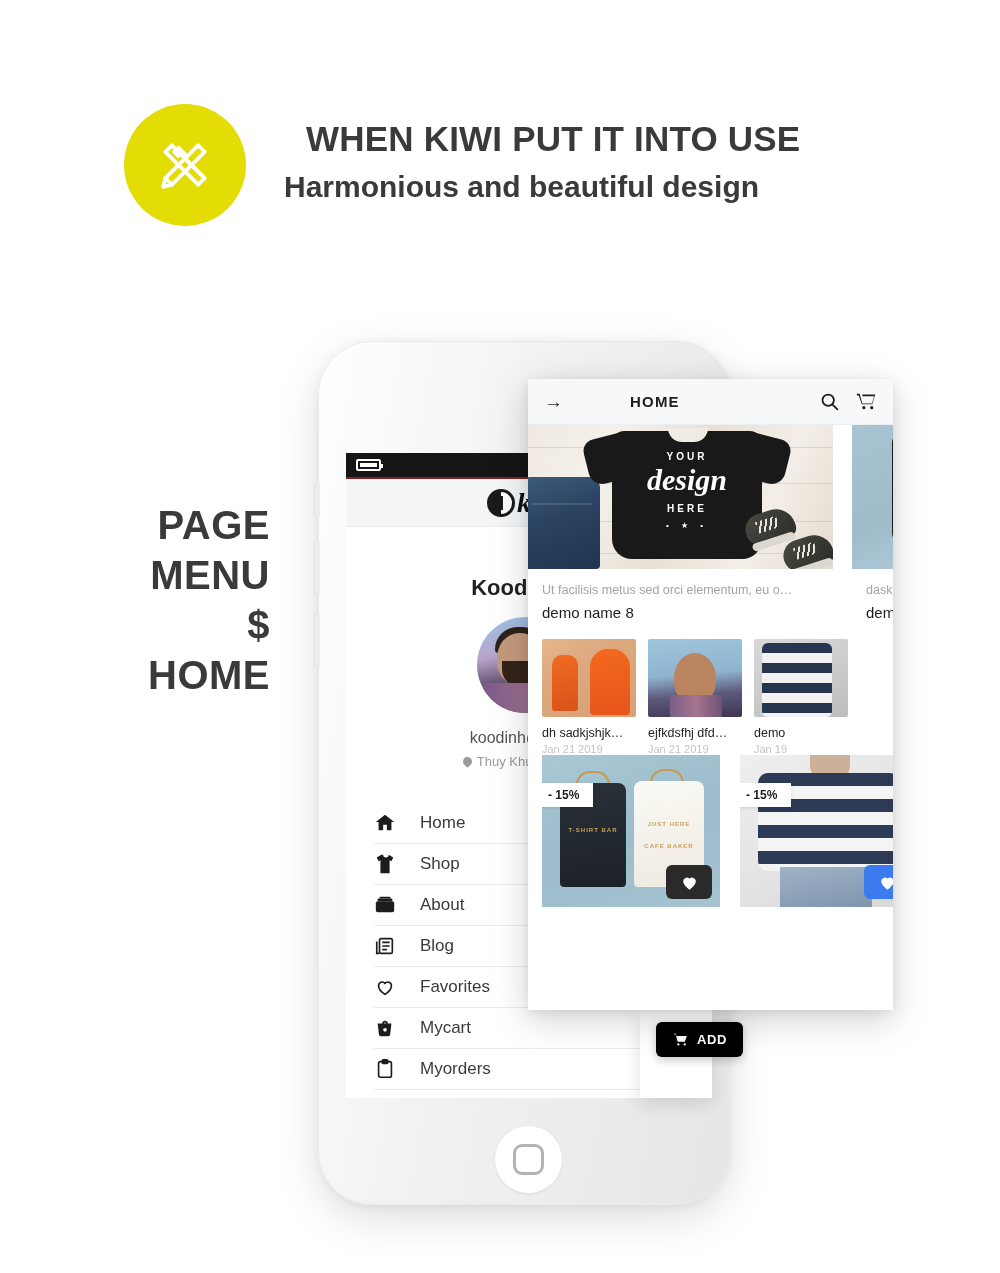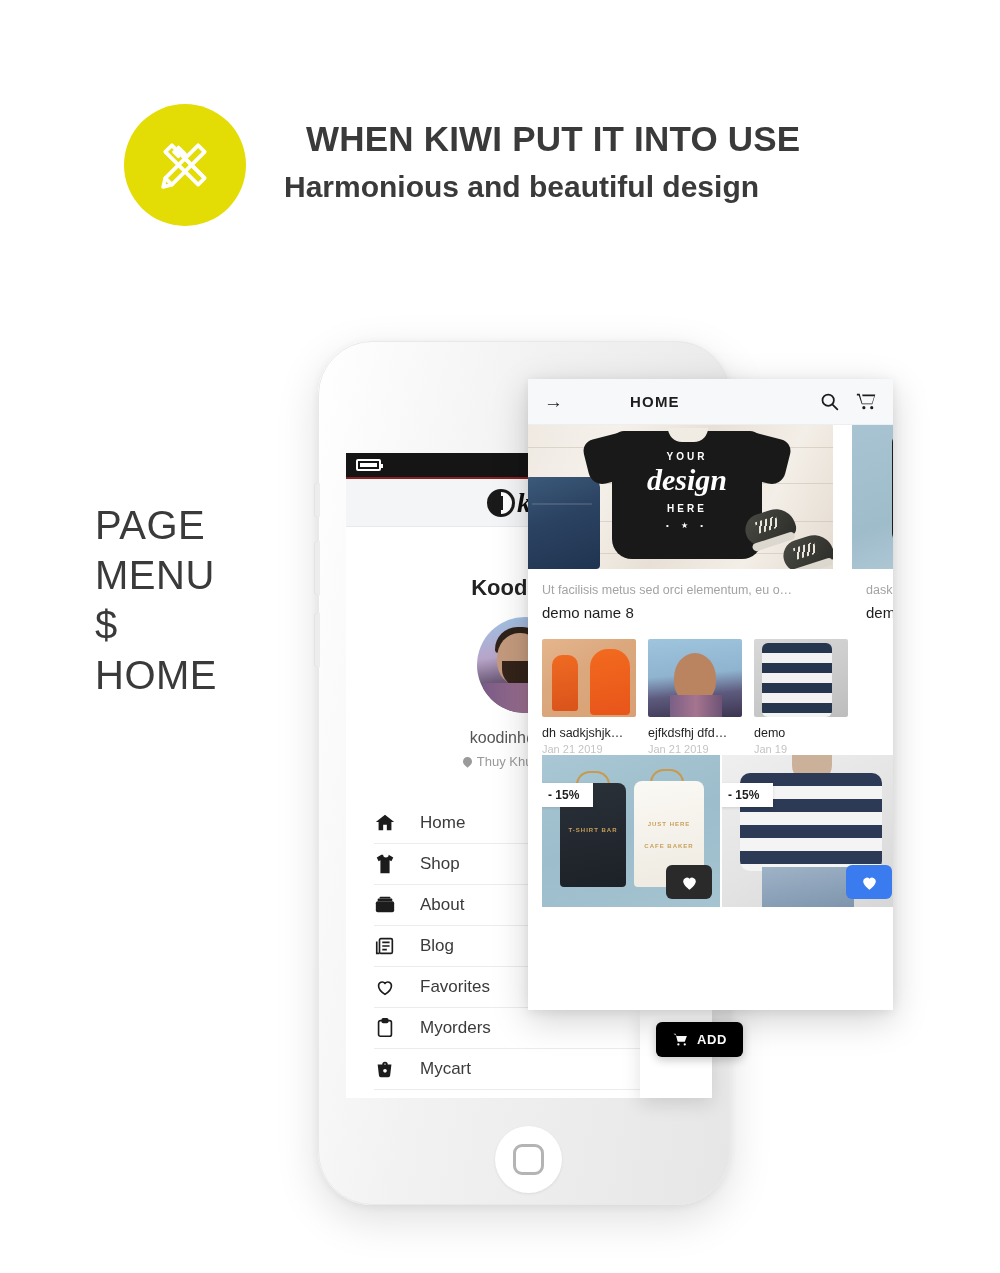--- a/index.html
+++ b/index.html
@@ -24,22 +24,22 @@
     letter-spacing: 0.2px; line-height: 1.2; white-space: nowrap; margin-left: 22px;
   }
   .banner-sub {
     font-size: 30px; font-weight: bold; color: #3a3a3a;
     margin-top: 10px; white-space: nowrap;
   }
 
   
   .left-caption {
     position: absolute; left: 95px; top: 500px; width: 175px;
-    text-align: left; color: #3a3a3a;
-    font-size: 40px; font-weight: normal; line-height: 50px;
+    text-align: right; color: #3a3a3a;
+    font-size: 40px; font-weight: bold; line-height: 50px;
     letter-spacing: 0.5px;
   }
   .left-caption div { white-space: nowrap; }
 
   
   .phone {
     position: absolute; left: 318px; top: 341px;
     width: 412px; height: 864px;
     background: linear-gradient(100deg,#ffffff 0%, #f2f2f2 40%, #e6e6e6 100%);
     border-radius: 54px;
@@ -192,21 +192,21 @@
   .p2::before { content:""; position:absolute; left:26px; top:14px; width:42px; height:50px; border-radius:50% 50% 42% 42%; background:#b9845f; }
   .p2::after { content:""; position:absolute; left:22px; bottom:0; width:52px; height:22px; background: linear-gradient(90deg,#7b5f86,#a6748f,#6d5376); }
   .p3 { background: linear-gradient(150deg,#1d2a33 0%,#16212a 50%,#101a22 100%); }
   .p3::before { content:""; position:absolute; left:18px; top:14px; width:58px; height:52px; border-radius:8px; background: linear-gradient(150deg,#c9a26a,#b08651); }
   .p3::after { content:""; position:absolute; left:26px; top:24px; width:18px; height:18px; border-radius:50%; background:#f0e3c0; }
   .p4 { background: linear-gradient(160deg,#d8d8d8 0%,#c9c9c9 60%,#bdbdbd 100%); }
   .p4::before { content:""; position:absolute; left:8px; top:4px; width:70px; height:74px; background: repeating-linear-gradient(180deg,#26364f 0 10px,#f2f2f2 10px 20px); border-radius:6px; }
   .post-title { font-size: 12.5px; color: #1e1e1e; margin-top: 9px; white-space: nowrap; overflow: hidden; }
   .post-date { font-size: 11px; color: #c4c4c4; margin-top: 3px; }
 
-  .pop-row { display: flex; gap: 2px; padding: 0 0 0 14px; }
+  .pop-row { display: flex; gap: 20px; padding: 0 0 0 14px; }
   .pop-card { width: 178px; flex: 0 0 178px; height: 152px; position: relative; overflow: hidden; }
   .pop-1 { background: linear-gradient(160deg,#a9c7d4 0%,#9dbdcc 50%,#a5c3d1 100%); }
   .pop-1 .tee-dark { position: absolute; left: 18px; top: 28px; width: 66px; height: 104px; background: linear-gradient(170deg,#2b3138,#1c2128); border-radius: 8px 8px 4px 4px; }
   .pop-1 .tee-light { position: absolute; left: 92px; top: 26px; width: 70px; height: 106px; background: linear-gradient(170deg,#fbf9f4,#eeeae1); border-radius: 8px 8px 4px 4px; }
   .pop-1 .hanger { position: absolute; width: 34px; height: 14px; border: 2px solid #c79a4e; border-bottom: none; border-radius: 18px 18px 0 0; }
   .pop-1 .hanger.h1 { left: 34px; top: 16px; }
   .pop-1 .hanger.h2 { left: 108px; top: 14px; }
   .tee-print { position: absolute; left: 0; width: 100%; text-align: center; color: #c8a05a; font-size: 6px; letter-spacing: 1px; font-weight: bold; }
   .pop-2 { background: linear-gradient(150deg,#efefef 0%,#e3e3e3 55%,#d6d6d6 100%); }
   .pop-2 .stripes { position: absolute; left: 18px; top: 18px; width: 142px; height: 98px; background: repeating-linear-gradient(180deg,#2c3a55 0 13px,#f4f4f4 13px 26px); border-radius: 10px; }
@@ -368,38 +368,38 @@
         <svg viewBox="0 0 24 24" fill="none" stroke="#1c1c1c" stroke-width="1.8">
             <path d="M12 20s-7-4.6-7-9.2A4 4 0 0 1 12 8a4 4 0 0 1 7 2.8C19 15.4 12 20 12 20z"></path>
           </svg>
       </span>
       <span class="menu-label">Favorites</span>
       <span class="menu-chevron"></span>
     </div>
 
     <div class="menu-item">
       <span class="menu-icon">
+        <svg viewBox="0 0 24 24" fill="#1c1c1c">
+            <path d="M9 7a3 3 0 0 1 6 0h4l-1.4 12.2a2 2 0 0 1-2 1.8H7.4a2 2 0 0 1-2-1.8L4 7zm2 0h2a1 1 0 0 0-2 0z"></path>
+            <circle cx="12" cy="14" r="2" fill="#fff"></circle>
+          </svg>
+      </span>
+      <span class="menu-label">Mycart</span>
+      <span class="menu-chevron"></span>
+    </div>
+
+    <div class="menu-item">
+      <span class="menu-icon">
         <svg viewBox="0 0 24 24" fill="none" stroke="#1c1c1c" stroke-width="1.8">
             <rect x="5" y="4" width="14" height="17" rx="2"></rect>
             <rect x="9" y="2" width="6" height="4" rx="1" fill="#1c1c1c"></rect>
           </svg>
       </span>
       <span class="menu-label">Myorders</span>
       <span class="menu-chevron">›</span>
-    </div>
-
-    <div class="menu-item">
-      <span class="menu-icon">
-        <svg viewBox="0 0 24 24" fill="#1c1c1c">
-            <path d="M9 7a3 3 0 0 1 6 0h4l-1.4 12.2a2 2 0 0 1-2 1.8H7.4a2 2 0 0 1-2-1.8L4 7zm2 0h2a1 1 0 0 0-2 0z"></path>
-            <circle cx="12" cy="14" r="2" fill="#fff"></circle>
-          </svg>
-      </span>
-      <span class="menu-label">Mycart</span>
-      <span class="menu-chevron"></span>
     </div>
 
     <div class="menu-item">
       
       
       
     </div>
 
   </div>
 </div>

